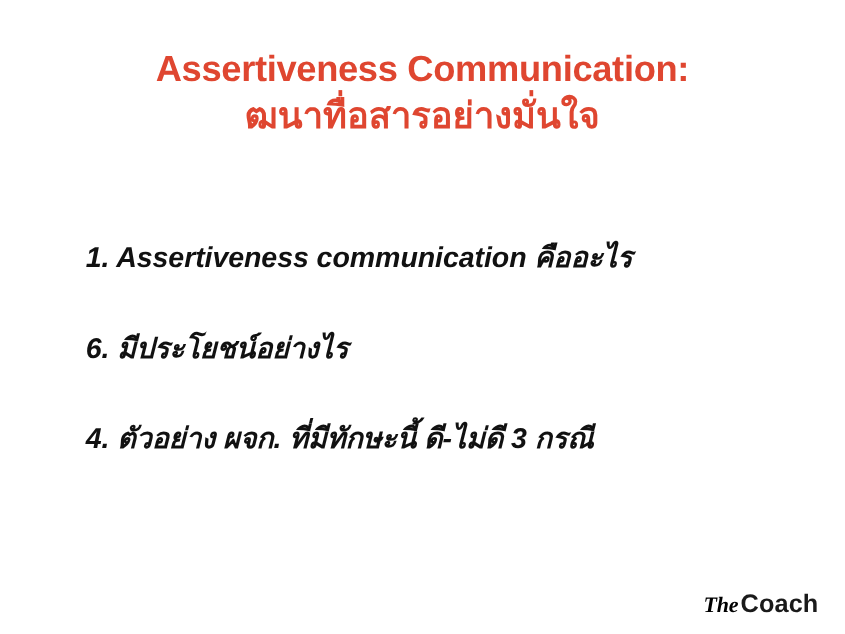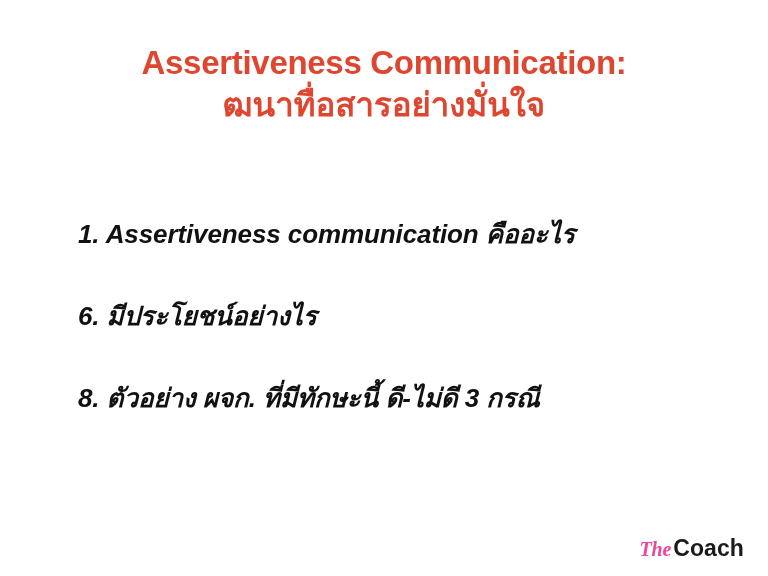--- a/index.html
+++ b/index.html
@@ -80,21 +80,21 @@
     display: flex;
     align-items: baseline;
     gap: 2px;
     user-select: none;
   }
   .logo-the {
     font-family: "Liberation Serif", "DejaVu Serif", serif;
     font-style: italic;
     font-weight: 700;
     font-size: 20px;
-    color: #ec4899;
+    color: #000000;
     letter-spacing: -0.2px;
   }
   .logo-coach {
     position: relative;
     font-family: "Liberation Sans", "DejaVu Sans", sans-serif;
     font-weight: 700;
     font-size: 23px;
     color: #1a1a1a;
     letter-spacing: 0.1px;
     display: inline-flex;
@@ -121,21 +121,21 @@
 <div class="slide">
 
   <div class="title-block">
     <span class="title-line-en">Assertiveness Communication:</span>
     <span class="title-line-th">ฒนาทื่อสารอย่างมั่นใจ</span>
   </div>
 
   <ul class="agenda-list">
     <li class="agenda-item">1. Assertiveness communication คืออะไร</li>
     <li class="agenda-item">6. มีประโยชน์อย่างไร</li>
-    <li class="agenda-item">8. ตัวอย่าง ผจก. ที่มีทักษะนี้ ดี-ไม่ดี 3 กรณี</li>
+    <li class="agenda-item">4. ตัวอย่าง ผจก. ที่มีทักษะนี้ ดี-ไม่ดี 3 กรณี</li>
   </ul>
 
   <div class="logo">
     <span class="logo-the">The</span>
     <span class="logo-coach">
       <span>C</span>
       <span class="logo-o-wrap">
         <span>o</span>
         <span class="logo-o-notch"></span>
       </span>

